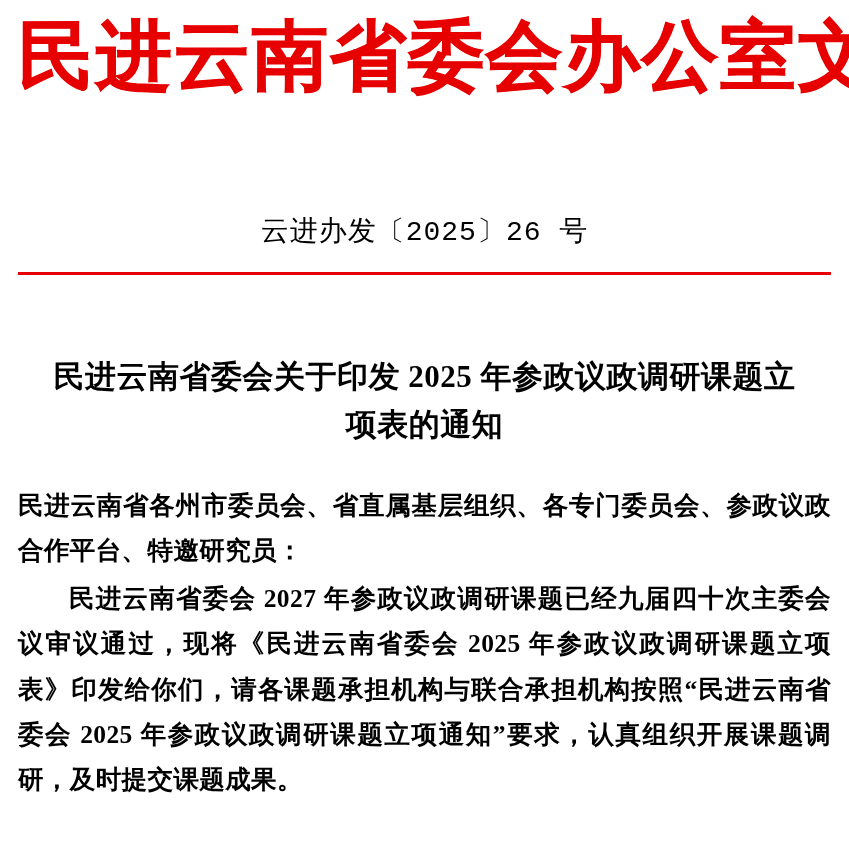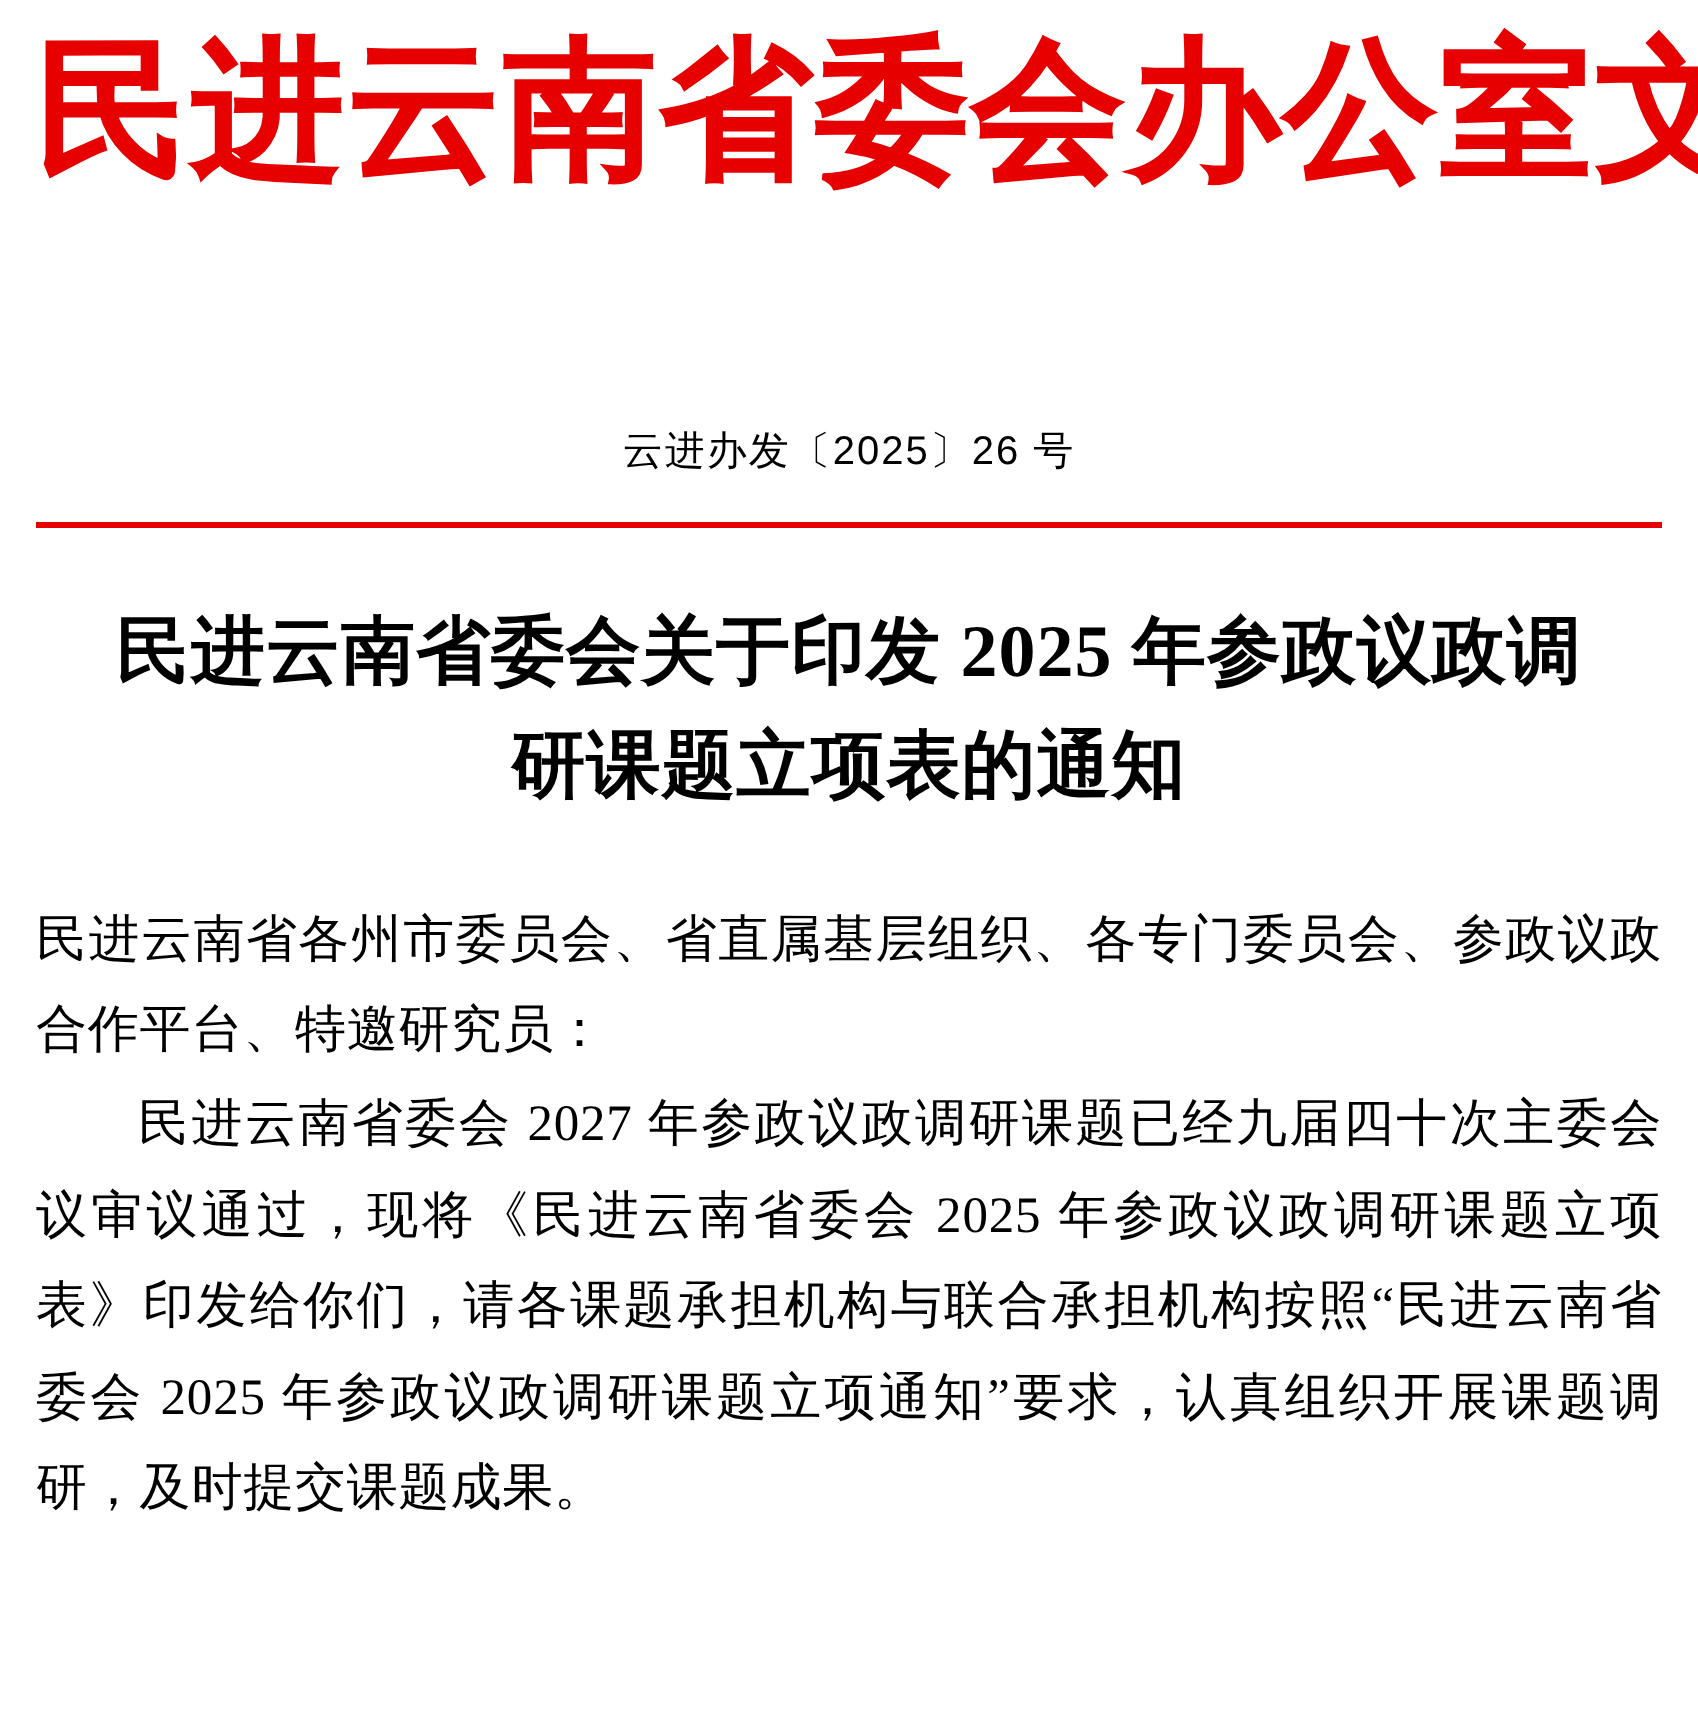--- a/index.html
+++ b/index.html
@@ -32,56 +32,57 @@
     letter-spacing: 2px;
     line-height: 1.0;
     padding-top: 18px;
     white-space: nowrap;
     -webkit-text-stroke: 1px #e60000;
   }
 
   
   .doc-number {
     text-align: center;
-    font-size: 20px;
+    font-size: 28px;
     letter-spacing: 1px;
     margin-top: 118px;
-    font-family: Liberation Sans, sans-serif;
+    font-family: Liberation Mono, monospace;
   }
 
   
   .red-rule {
     margin-top: 22px;
     height: 3px;
     background: #e60000;
     width: 100%;
   }
 
   
   .doc-title {
-    margin-top: 34px;
+    margin-top: 78px;
     text-align: center;
-    font-size: 37px;
+    font-size: 31px;
     font-weight: bold;
     line-height: 1.55;
     letter-spacing: 0.5px;
     padding: 0 28px;
   }
 
   
   .body-text {
     margin-top: 34px;
     font-size: 25.5px;
     line-height: 1.78;
     letter-spacing: 0.4px;
     text-align: justify;
     text-justify: inter-ideograph;
   }
   .para {
     margin: 0 0 2px 0;
+    font-weight: bold;
   }
   .para.indent {
     text-indent: 2em;
   }
 </style>
 </head>
 <body>
 
 <div class="page">
 

